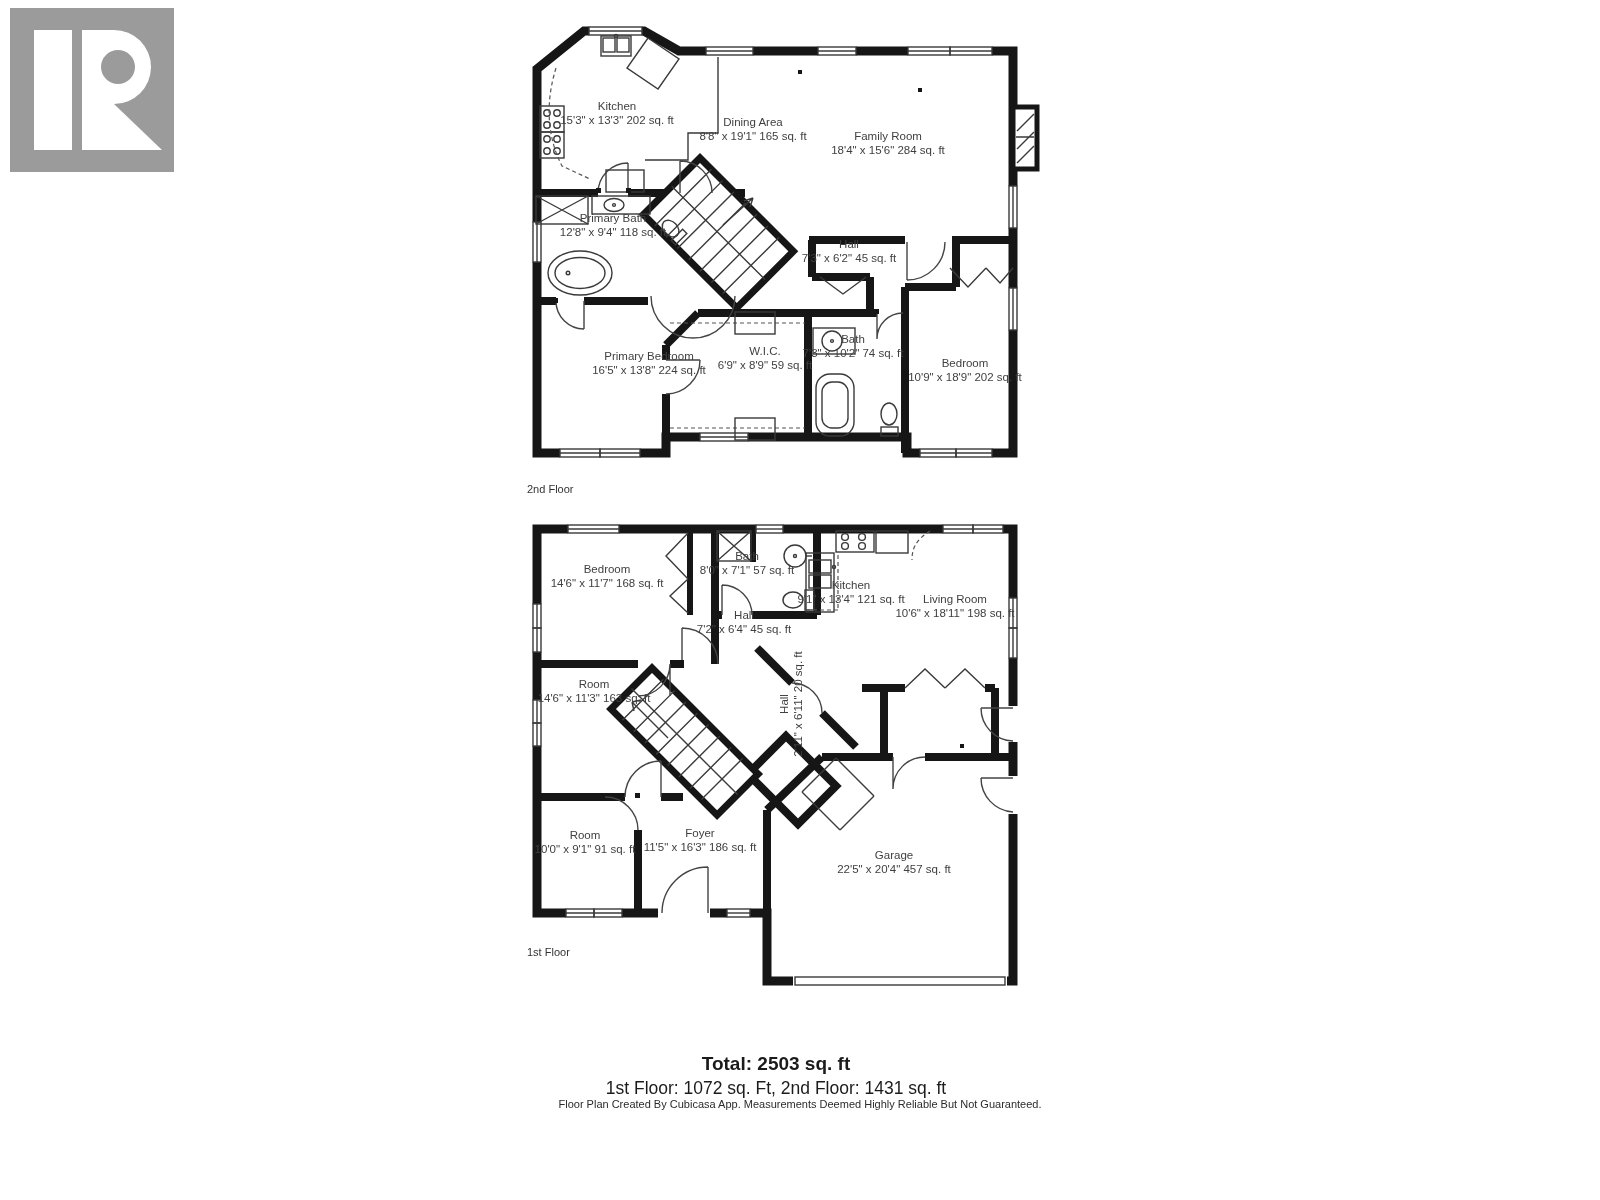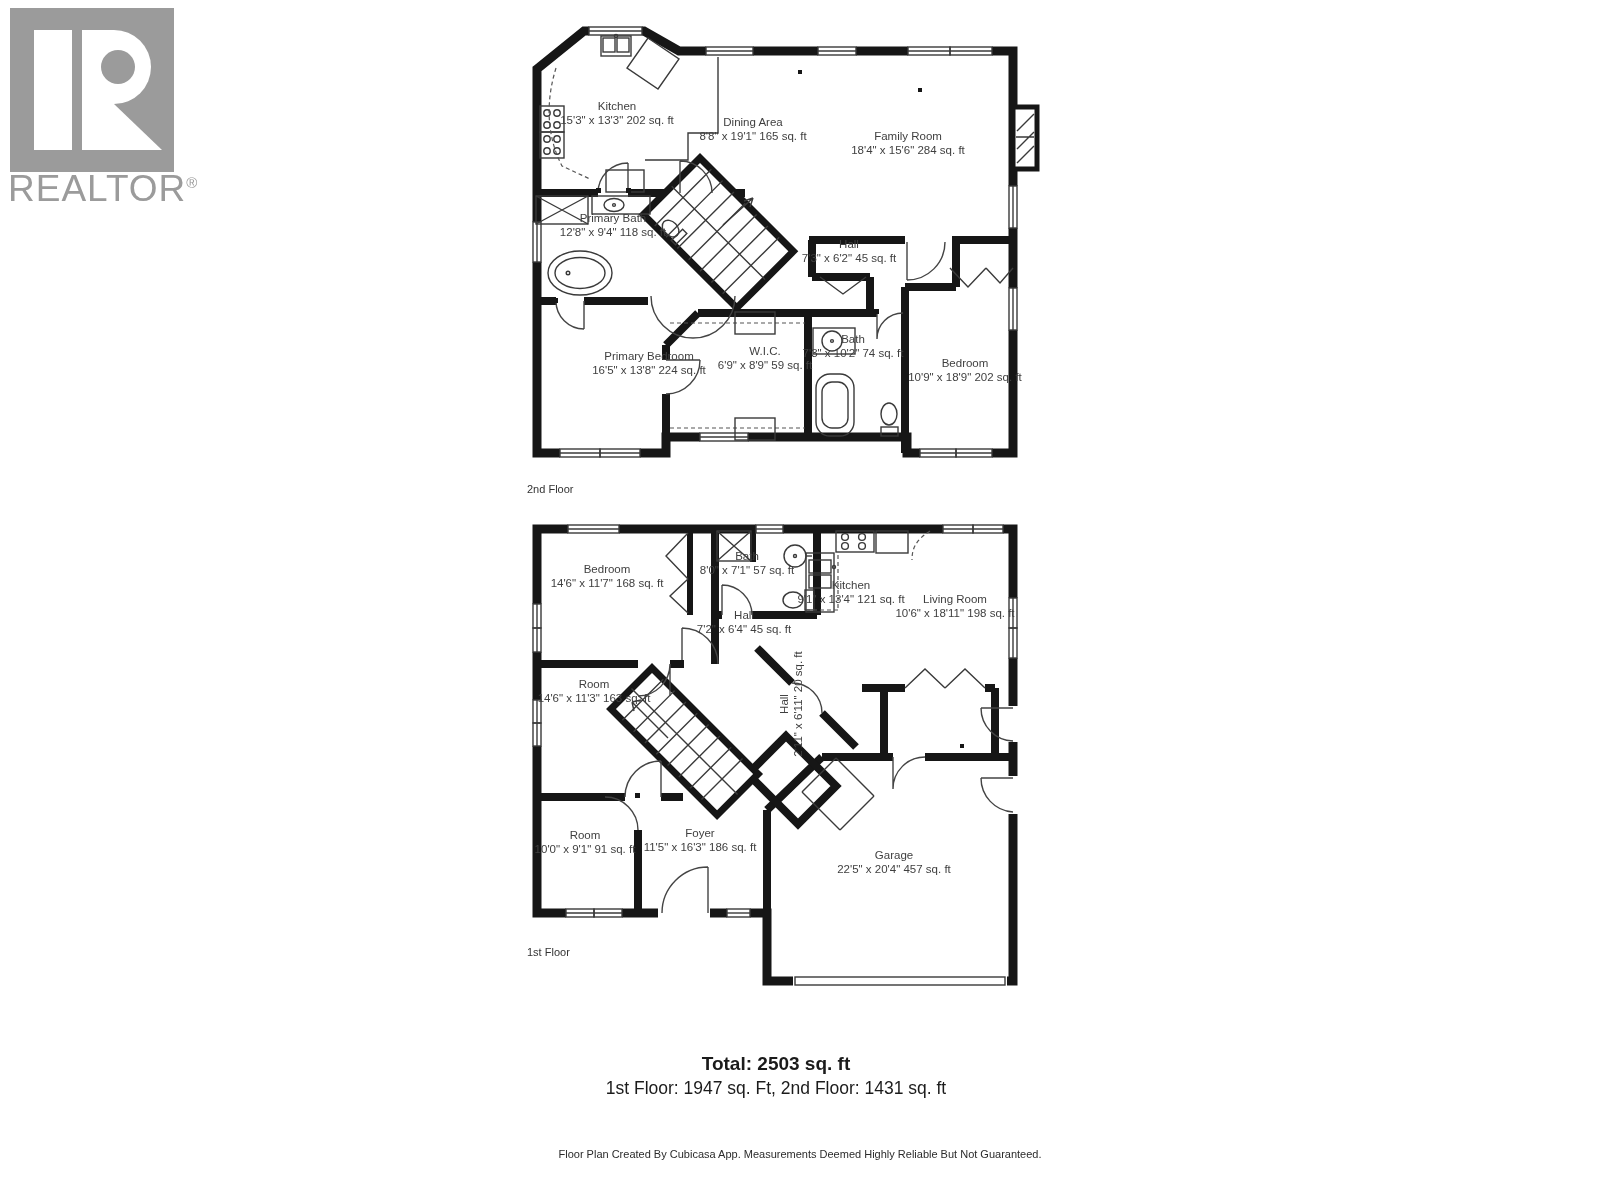--- a/index.html
+++ b/index.html
@@ -15,21 +15,21 @@
   .caption{position:absolute;font-size:11px;color:#333;}
   
   #logo-text{position:absolute;left:8px;top:168px;font-size:37px;letter-spacing:1px;
              color:#9b9b9b;font-weight:400;}
   #logo-text sup{font-size:15px;}
   
   .sumline{position:absolute;left:0;width:1552px;text-align:center;color:#1b1b1b;}
   #sum1{top:1053px;font-size:19px;font-weight:bold;}
   #sum2{top:1078px;font-size:17.5px;}
   #sum3{top:1100px;font-size:17.5px;}
-  #footer{position:absolute;left:0;width:1600px;top:1148px;text-align:center;
+  #footer{position:absolute;left:0;width:1600px;top:1098px;text-align:center;
           font-size:11px;color:#2b2b2b;}
   
   .wall9{fill:none;stroke:#161616;stroke-width:9;}
   .wall8{fill:none;stroke:#161616;stroke-width:8;}
   .wall6{fill:none;stroke:#161616;stroke-width:6;}
   .thin{fill:none;stroke:#3a3a3a;stroke-width:1.4;}
   .door{fill:none;stroke:#444;stroke-width:1.4;}
   .dash{fill:none;stroke:#555;stroke-width:1.2;stroke-dasharray:4 3;}
   .wfill{fill:#fff;stroke:none;}
 </style>
@@ -39,21 +39,20 @@
 <div id="page">
 
   <div class="abs" style="left:0;top:0;width:220px;height:230px;">
     <svg class="abs" style="left:10px;top:8px;" width="164" height="164" viewBox="0 0 164 164">
       <rect x="0" y="0" width="164" height="164" fill="#9b9b9b"></rect>
       <rect x="24" y="22" width="38" height="120" fill="#ffffff"></rect>
       <path d="M72,22 h32 a37,37 0 0 1 0,74 h-32 z" fill="#ffffff"></path>
       <circle cx="108" cy="59" r="17" fill="#9b9b9b"></circle>
       <polygon points="72,96 104,96 152,142 72,142" fill="#ffffff"></polygon>
     </svg>
-    <div id="logo-text"><span>REALTOR</span><sup>®</sup></div>
   </div>
 
   <svg class="abs" style="left:0;top:0;" width="1600" height="1200" viewBox="0 0 1600 1200">
 
     <g>
       <path class="wall9" d="M537,69 L584,31 L644,31 L679,51 L1013,51 L1013,453 L907,453 L907,437 L666,437 L666,453 L537,453 Z" fill="#fff"></path>
 
       <rect x="1013" y="107" width="24" height="62" fill="#fff" stroke="#161616" stroke-width="5"></rect>
       <path class="thin" d="M1016,137 H1034 M1017,163 L1034,146 M1017,149 L1034,132 M1017,131 L1034,114"></path>
 
@@ -314,21 +313,21 @@
   </svg>
 
   <div class="rlabel" style="left:617px;top:100px;">
     <span class="nm">Kitchen</span>
       <span class="dm">15'3" x 13'3" 202 sq. ft</span>
     </div>
   <div class="rlabel" style="left:753px;top:116px;">
     <span class="nm">Dining Area</span>
       <span class="dm">8'8" x 19'1" 165 sq. ft</span>
     </div>
-  <div class="rlabel" style="left:908px;top:130px;">
+  <div class="rlabel" style="left:888px;top:130px;">
     <span class="nm">Family Room</span>
       <span class="dm">18'4" x 15'6" 284 sq. ft</span>
     </div>
   <div class="rlabel" style="left:613px;top:212px;">
     <span class="nm">Primary Bath</span>
       <span class="dm">12'8" x 9'4" 118 sq. ft</span>
     </div>
   <div class="rlabel" style="left:849px;top:238px;">
     <span class="nm">Hall</span>
       <span class="dm">7'3" x 6'2" 45 sq. ft</span>
@@ -388,17 +387,17 @@
     </div>
   <div class="rlabel" style="left:894px;top:849px;">
     <span class="nm">Garage</span>
       <span class="dm">22'5" x 20'4" 457 sq. ft</span>
     </div>
 
   <div class="caption" style="left:527px;top:483px;">2nd Floor</div>
   <div class="caption" style="left:527px;top:946px;">1st Floor</div>
 
   <div id="sum1" class="sumline">Total: 2503 sq. ft</div>
-  <div id="sum2" class="sumline">1st Floor: 1947 sq. Ft, 2nd Floor: 1431 sq. ft</div>
+  <div id="sum2" class="sumline">1st Floor: 1072 sq. Ft, 2nd Floor: 1431 sq. ft</div>
 
   <div id="footer">Floor Plan Created By Cubicasa App. Measurements Deemed Highly Reliable But Not Guaranteed.</div>
 
 </div>
 
 </body></html>

